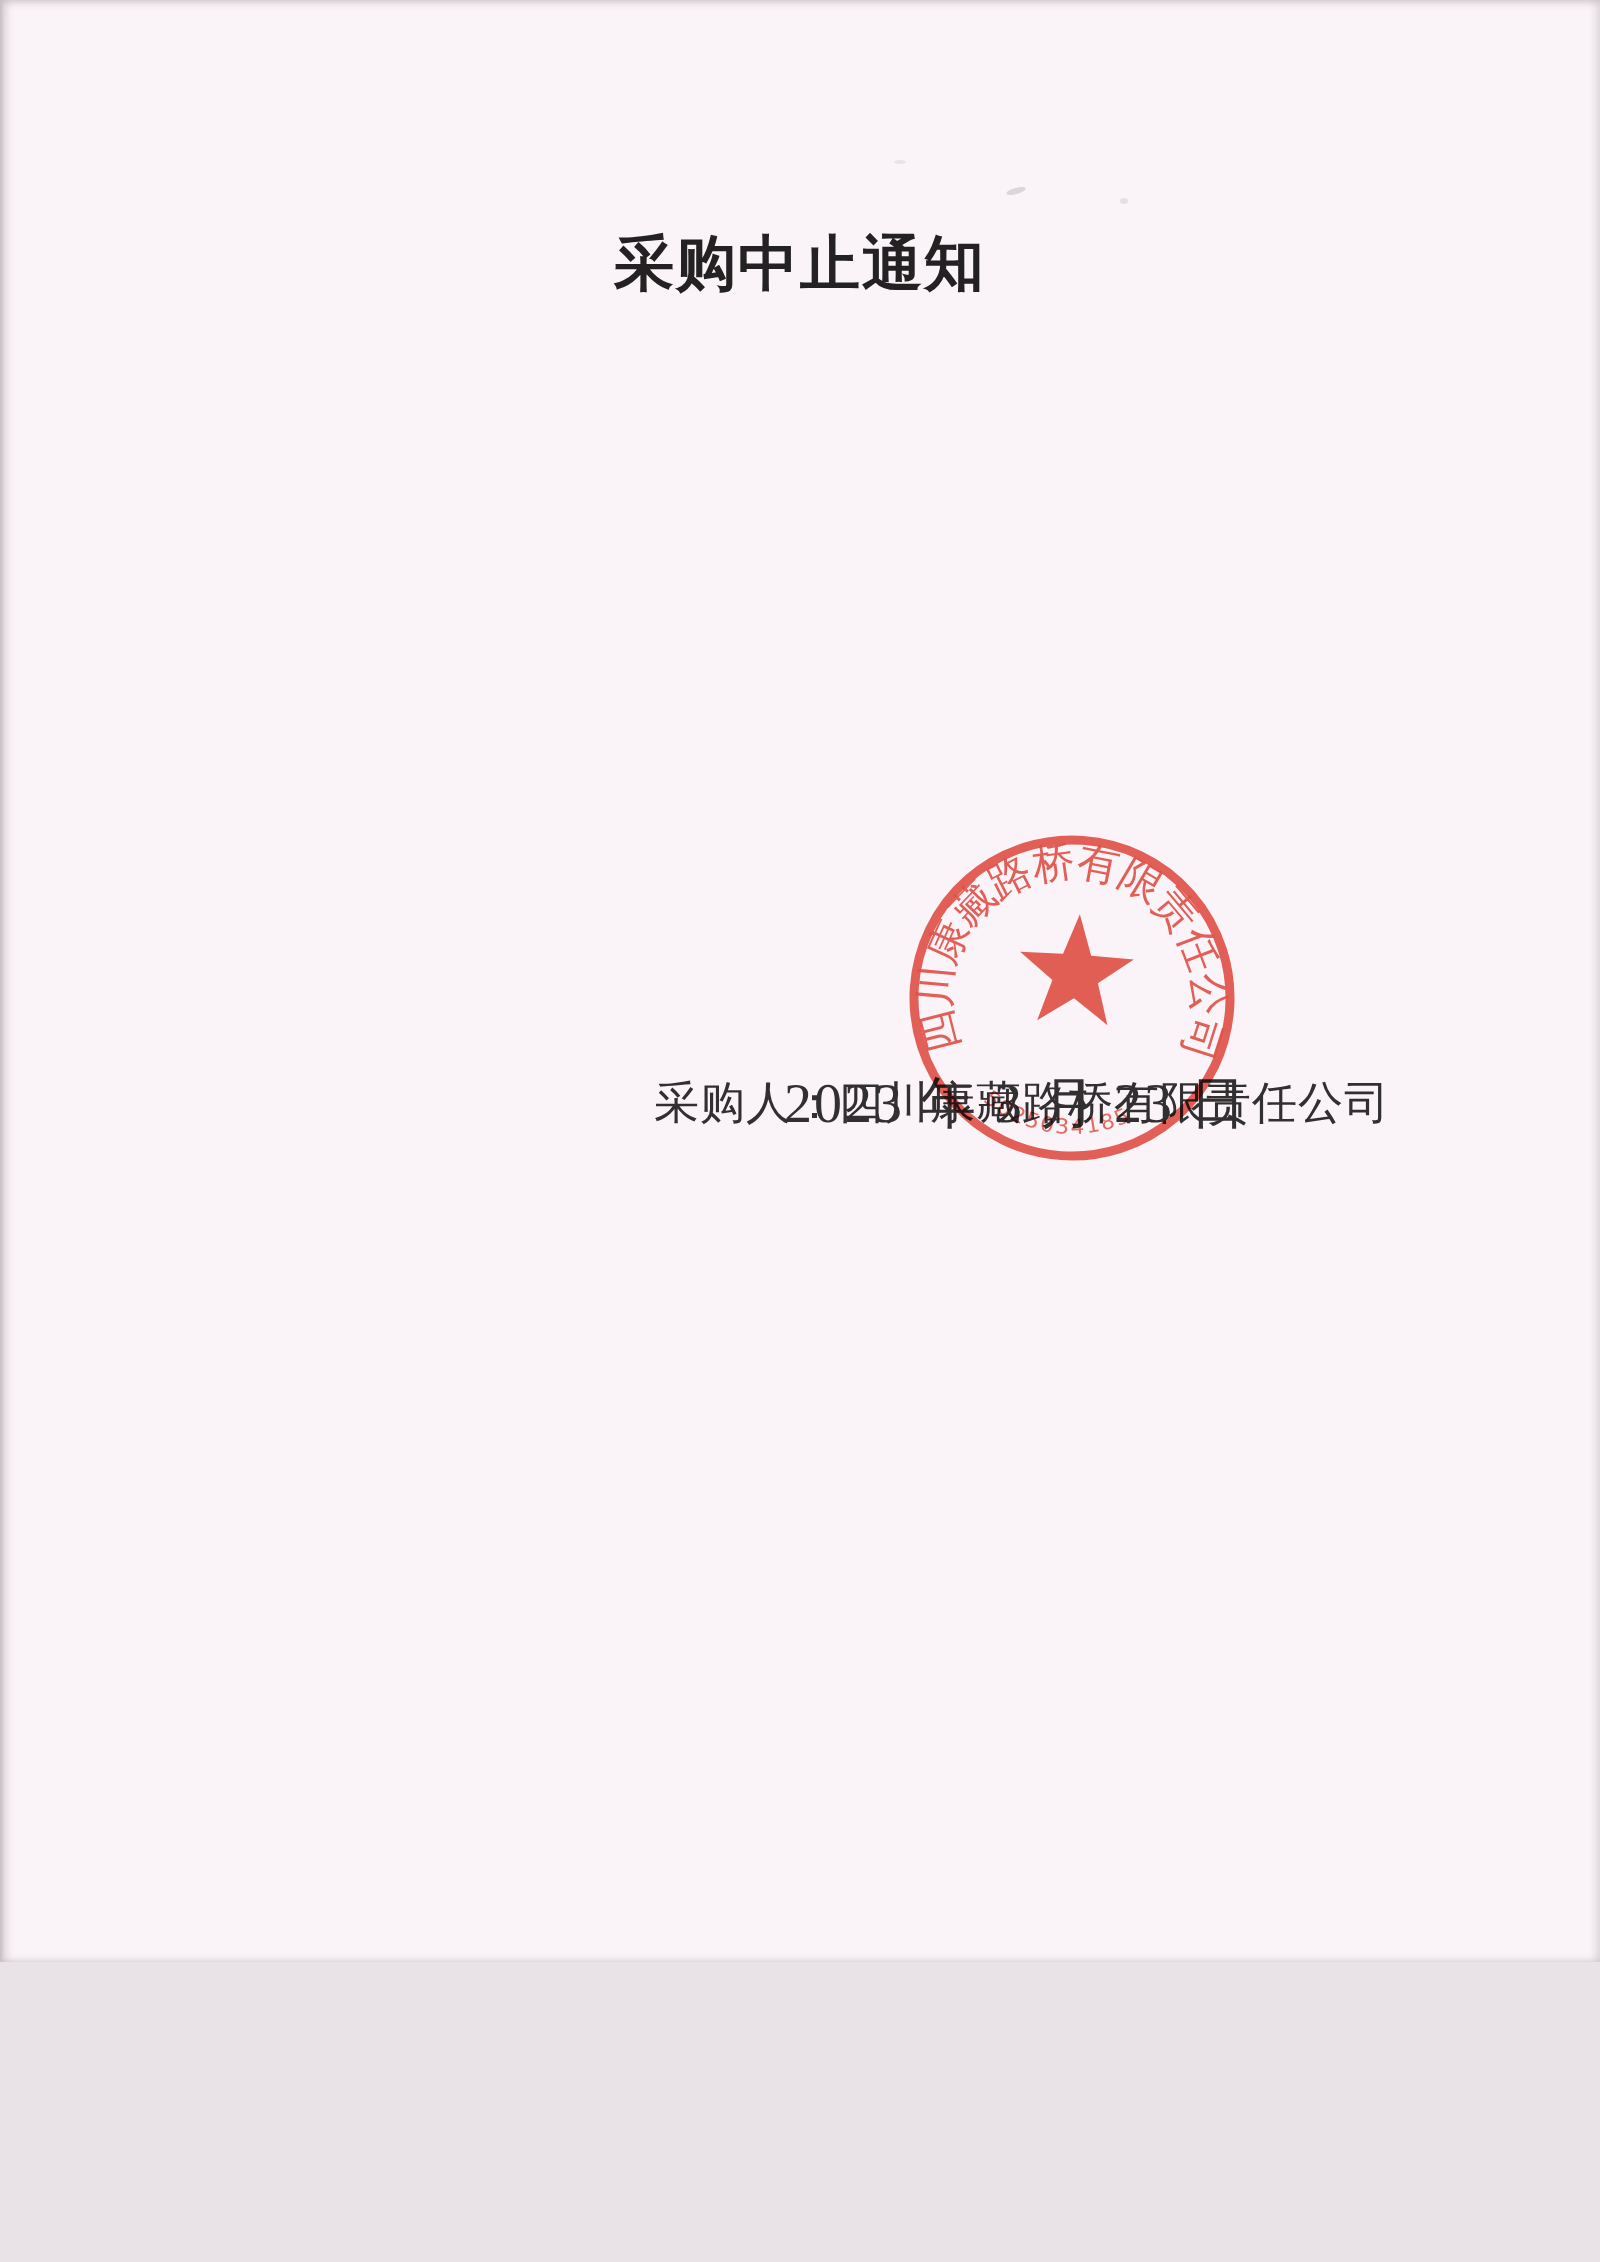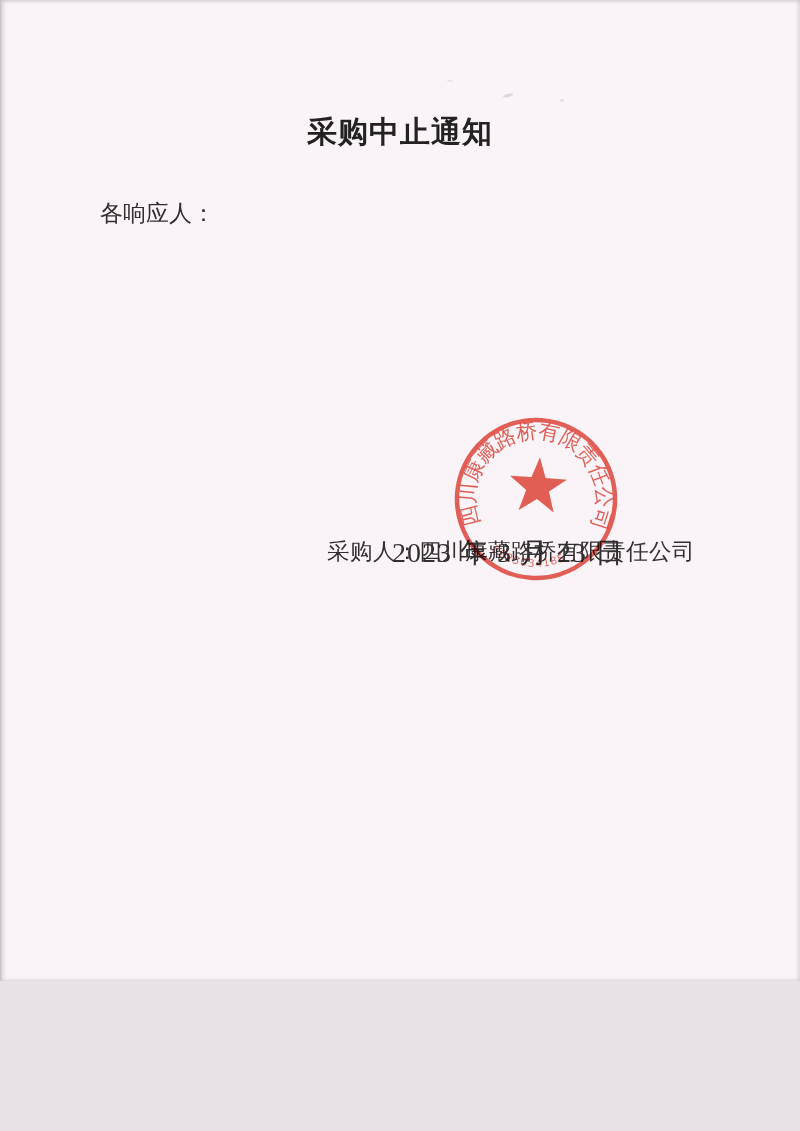--- a/index.html
+++ b/index.html
@@ -72,21 +72,20 @@
 
 <div class="page">
 
   <div class="edge-line"></div>
   <div class="speck s1"></div>
   <div class="speck s2"></div>
   <div class="speck s3"></div>
 
   <div class="doc-title">采购中止通知</div>
 
-  <div class="salutation">各响应人：</div>
 
 
   <div class="sig-line">采购人：四川康藏路桥有限责任公司</div>
 
   <div class="date-line">2023 年 3 月 23 日</div>
 
   <svg class="seal" width="220" height="220" viewBox="0 0 220 220">
     <defs>
       <path id="sealTopArc" d="M 56.1 138.6 A 61 61 0 1 1 163.9 138.6" fill="none"></path>
       <path id="sealBottomArc" d="M 69.1 164.3 A 68 68 0 0 0 150.9 164.3" fill="none"></path>

